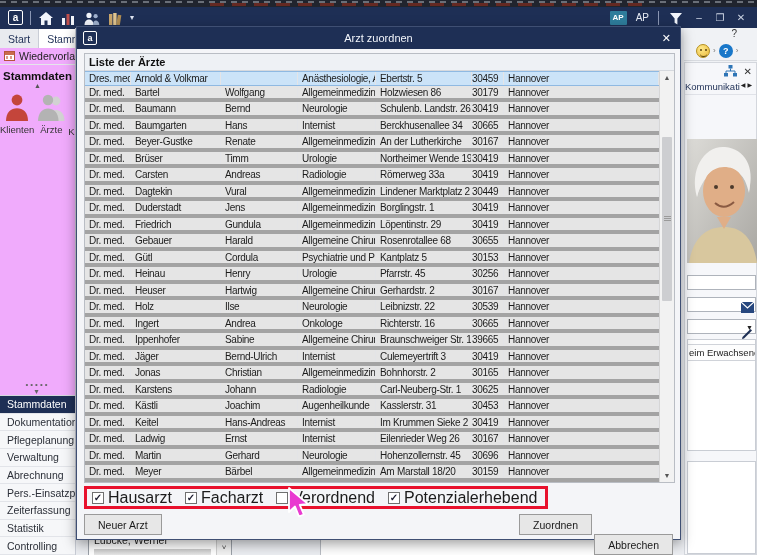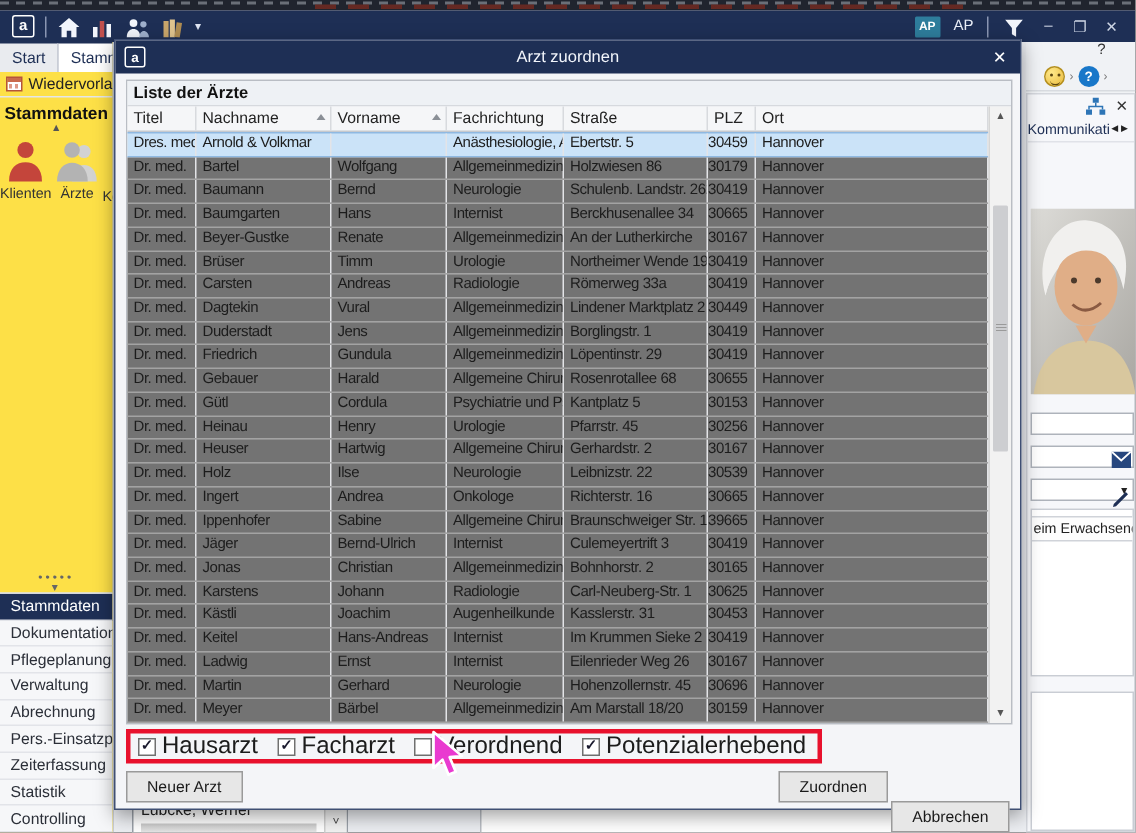--- a/index.html
+++ b/index.html
@@ -26,21 +26,21 @@
   .tb-right{margin-left:auto;display:flex;align-items:center;gap:9px;padding-right:10px;z-index:1;}
   .ap-badge{width:17px;height:14px;background:#2e7d9c;color:#fff;font-size:8px;font-weight:bold;
      display:flex;align-items:center;justify-content:center;border-radius:1px;}
   .ap-label{font-size:10px;color:#e8edf6;}
   .winbtn{font-size:10px;color:#cdd5e4;width:12px;text-align:center;}
 
   
   .workspace{position:absolute;left:0;top:27px;width:757px;height:528px;background:#eceef2;}
 
   
-  .sidebar{position:absolute;left:0;top:0;width:76px;height:528px;background:#fde047;
+  .sidebar{position:absolute;left:0;top:0;width:76px;height:528px;background:#f0abfc;
      border-right:1px solid #c9cdd6;overflow:hidden;display:flex;flex-direction:column;z-index:2;}
   .tabsrow{height:21px;background:#1e2f55;display:flex;align-items:flex-end;}
   .tab{height:19px;padding:0 8px;font-size:10.5px;color:#1e2f55;display:flex;align-items:center;white-space:nowrap;}
   .tab.start{background:#e9ebef;border-right:1px solid #c9cdd6;}
   .tab.stamm{background:#fff;}
   .wiedervorlage{height:17px;display:flex;align-items:center;gap:4px;padding-left:4px;font-size:10.5px;
      color:#222;border-bottom:1px solid #e4e6ea;white-space:nowrap;}
   .cal-ico{width:11px;height:10px;border:1px solid #b5543c;background:
      linear-gradient(#c96a4d 0 3px,#fff 3px);position:relative;flex:0 0 auto;}
   .cal-ico:after{content:"";position:absolute;left:1px;top:4px;right:1px;bottom:1px;
@@ -112,21 +112,21 @@
   .tablewrap{flex:1;display:flex;min-height:0;}
   .tbl{flex:1;display:flex;flex-direction:column;min-width:0;}
   .thead{height:17px;display:grid;grid-template-columns:46px 90px 77px 78px 96px 32px 1fr;
      background:#f5f6f8;border-bottom:1px solid #c6c9ce;}
   .th{font-size:10.5px;color:#222;padding:2px 0 0 4px;border-right:1px solid #d8dade;
      white-space:nowrap;overflow:hidden;position:relative;}
   .sortmark{position:absolute;right:3px;top:5px;width:0;height:0;border-left:3px solid transparent;
      border-right:3px solid transparent;border-bottom:4px solid #8a8f96;}
   .tbody{flex:1;display:flex;flex-direction:column;min-height:0;}
   .trow{flex:1;display:grid;grid-template-columns:46px 90px 77px 78px 96px 32px 1fr;
-     border-bottom:1px solid #a3a3a3;background:#737373;}
+     border-bottom:4px solid #a3a3a3;background:#e5e5e5;}
   .trow.selected{background:#cbe3f8;border-top:1px solid #8fb9e2;border-bottom:1px solid #8fb9e2;}
   .td{font-size:10px;letter-spacing:-0.3px;color:#1c1c1c;padding:1px 0 0 4px;border-right:1px solid #e3e4e7;
      white-space:nowrap;overflow:hidden;}
   .td.plz{text-align:right;padding-right:5px;padding-left:0;}
   .vscroll{width:15px;background:#f2f2f2;border-left:1px solid #d6d6d6;position:relative;}
   .vs-up,.vs-dn{position:absolute;left:0;width:100%;height:13px;display:flex;align-items:center;
      justify-content:center;font-size:7px;color:#555;}
   .vs-up{top:0;} .vs-dn{bottom:0;}
   .vs-thumb{position:absolute;left:2px;right:2px;top:16%;height:40%;background:#cdced1;border-radius:1px;
      display:flex;align-items:center;justify-content:center;}
@@ -350,29 +350,20 @@
       <div class="dlg-title">
         <div class="dlg-logo">a</div>
         <div class="dlg-text">Arzt zuordnen</div>
         <div class="dlg-close">✕</div>
       </div>
 
       <div class="groupbox">
         <div class="grouplabel">Liste der Ärzte</div>
         <div class="tablewrap">
           <div class="tbl">
-            <div class="thead">
-              <div class="th">Titel</div>
-              <div class="th"><span>Nachname</span><span class="sortmark"></span></div>
-              <div class="th"><span>Vorname</span><span class="sortmark"></span></div>
-              <div class="th">Fachrichtung</div>
-              <div class="th">Straße</div>
-              <div class="th">PLZ</div>
-              <div class="th">Ort</div>
-            </div>
             <div class="tbody">
 
                 <div class="trow selected">
                   <span class="td">Dres. med.</span>
                   <span class="td">Arnold &amp; Volkmar</span>
                   <span class="td"></span>
                   <span class="td">Anästhesiologie, Anä</span>
                   <span class="td">Ebertstr. 5</span>
                   <span class="td plz">30459</span>
                   <span class="td">Hannover</span>

